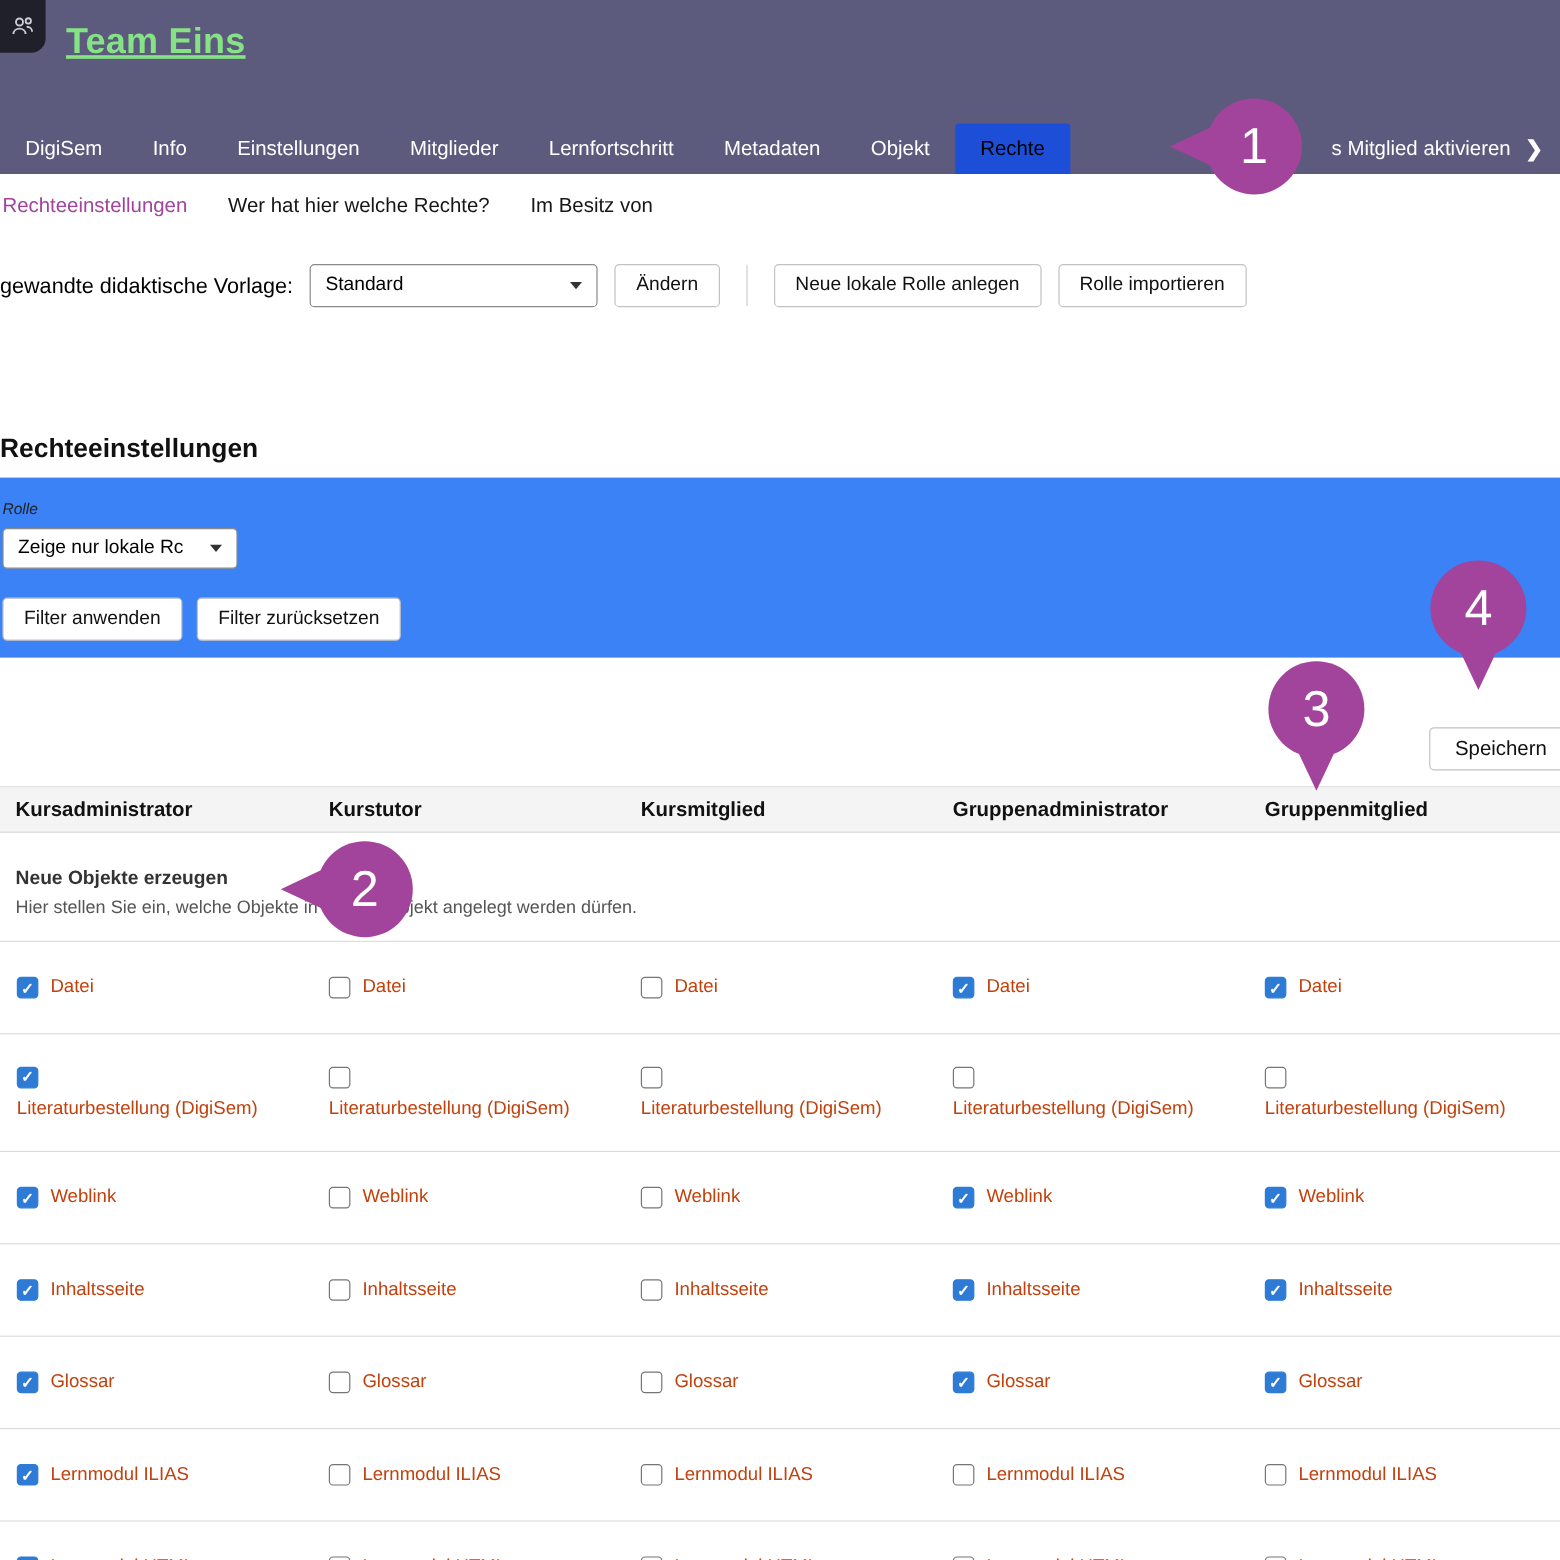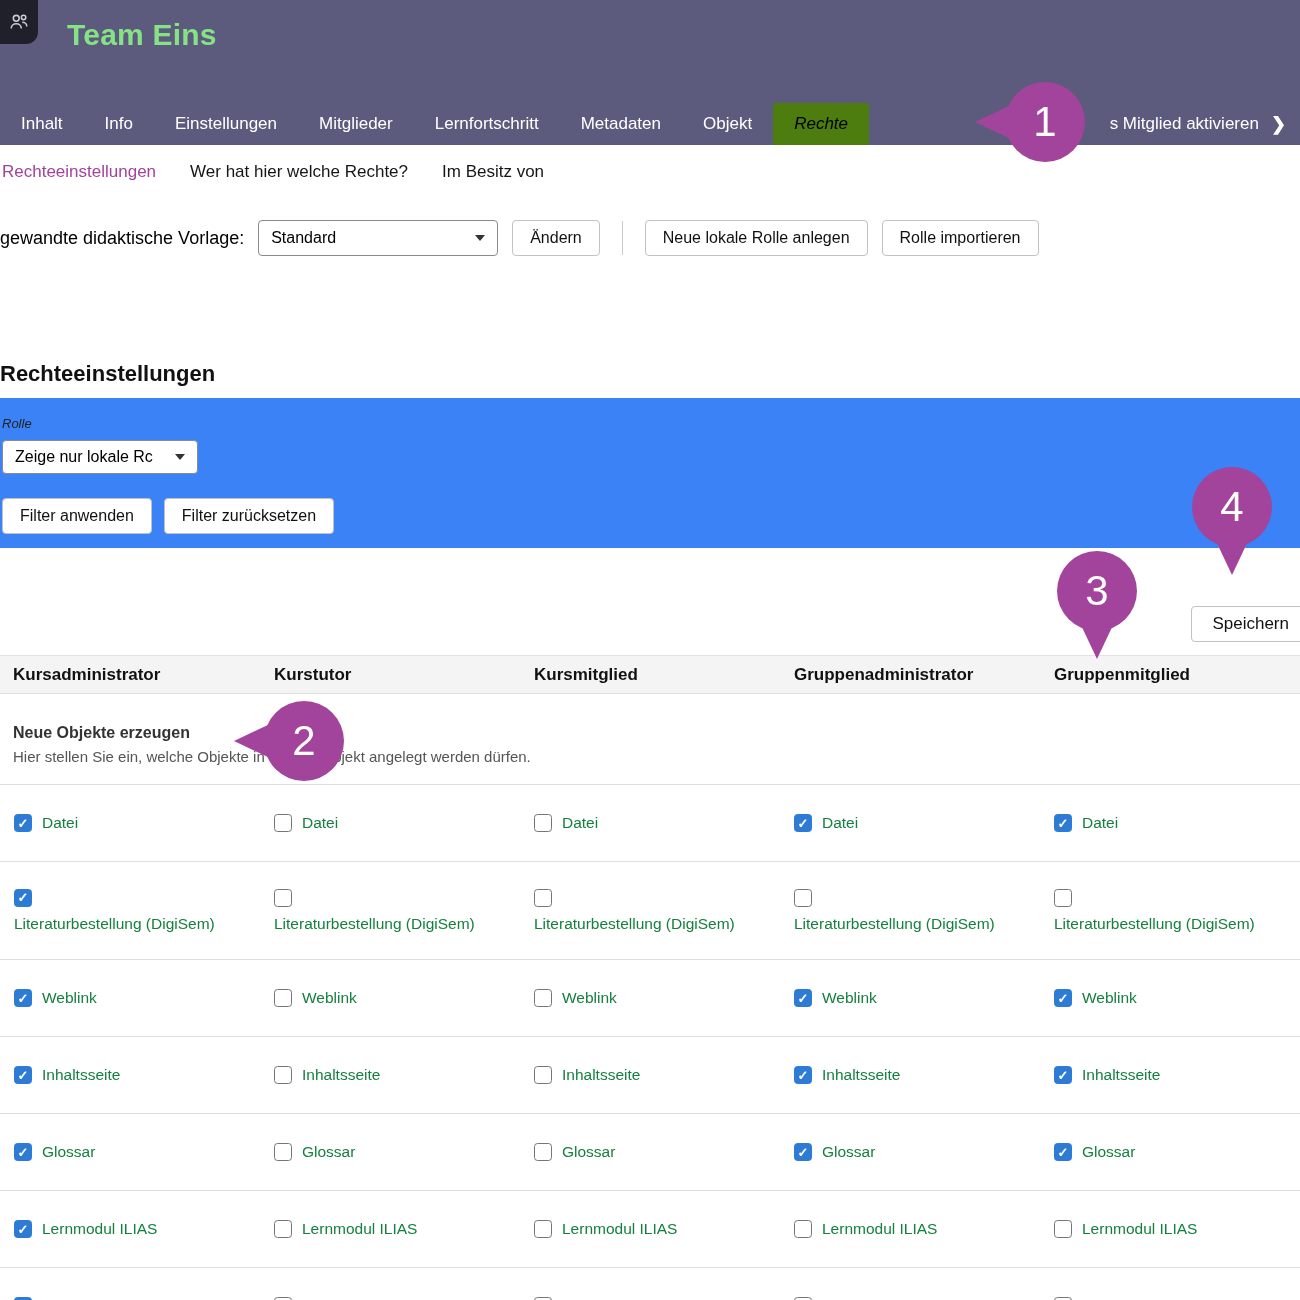--- a/index.html
+++ b/index.html
@@ -3,26 +3,26 @@
 <meta charset="utf-8">
 <style>
   html,body{margin:0;padding:0;}
   body{font-family:"Liberation Sans", sans-serif; background:#fff;}
   .page{position:relative; width:1300px; height:1300px; overflow:hidden; background:#fff;}
 
   
   .topbar{position:relative; height:145px; background:var(--header-bg,#5d5b7d);}
   .app-icon{position:absolute; left:0; top:0; width:38px; height:44px; background:#20202a;
             border-radius:0 0 12px 0; display:flex; align-items:center; justify-content:center;}
-  .app-title{position:absolute; left:67px; top:18px; margin:0; font-size:30px; font-weight:bold;
-             color:var(--title-green,#85e285); letter-spacing:.2px;}
+  .app-title{position:absolute; left:55px; top:18px; margin:0; font-size:30px; font-weight:bold;
+             color:var(--title-green,#85e285); letter-spacing:.2px;text-decoration:underline;}
   .tab-bar{position:absolute; left:0; right:0; bottom:0; height:42px; display:flex; align-items:stretch;}
   .tab-list{display:flex; align-items:stretch;}
   .tab{padding:0 21px; line-height:42px; color:#fff; font-size:17px; cursor:pointer; white-space:nowrap;}
-  .tab.active{background:#4d7c0f; color:#000; border-radius:3px 3px 0 0;font-style:italic;}
+  .tab.active{background:#1d4ed8; color:#000; border-radius:3px 3px 0 0;}
   .tab-action{margin-left:auto; display:flex; align-items:center; gap:12px; color:#fff;
               font-size:17px; padding-right:14px; white-space:nowrap; cursor:pointer;}
   .tab-action .chev{font-weight:bold; font-size:18px;}
 
   
   .subtab-bar{display:flex; gap:34px; padding:17px 0 6px 2px; font-size:17px;}
   .subtab{color:#161616; cursor:pointer;}
   .subtab.active{color:var(--accent-purple,#a2439c);}
 
   
@@ -59,21 +59,21 @@
   .perm-col{padding-left:14px; white-space:nowrap; overflow:hidden;}
   .perm-col:first-child{padding-left:13px;}
   .perm-section{padding:30px 0 0 13px; height:60px; border-bottom:1px solid #ddd;}
   .perm-section-title{font-size:16px; font-weight:bold; color:#333;}
   .perm-section-sub{font-size:15px; color:#555; margin-top:6px;}
   .perm-row{display:grid; grid-template-columns:repeat(5,1fr); border-bottom:1px solid #ddd; height:76px;}
   .perm-row.stacked{height:97px;}
   .perm-cell{display:flex; align-items:center; padding-left:14px; overflow:hidden;}
   .perm-row.stacked .perm-cell{flex-direction:column; align-items:flex-start; justify-content:center; gap:8px;}
   .perm-row.stacked .perm-label{margin-left:0;}
-  .perm-label{margin-left:10px; font-size:15.5px; color:#15803d; white-space:nowrap;}
+  .perm-label{margin-left:10px; font-size:15.5px; color:#c2410c; white-space:nowrap;}
   .checkbox{width:18px; height:18px; box-sizing:border-box; border:1.5px solid #757575;
             border-radius:3.5px; background:#fff; display:inline-flex; align-items:center;
             justify-content:center; flex:none; cursor:pointer;}
   .checkbox.checked{background:var(--checkbox-blue,#2e7bd6); border-color:var(--checkbox-blue,#2e7bd6);}
   .checkbox.checked::after{content:'✓'; color:#fff; font-size:13px; font-weight:bold; line-height:1;}
 
   
   .pin{position:absolute; width:80px; height:80px; border-radius:50%;
        background:var(--accent-purple,#a2439c); color:#fff; display:flex; align-items:center;
        justify-content:center; font-size:42px; z-index:60;}
@@ -94,21 +94,21 @@
       <svg width="22" height="22" viewBox="0 0 24 24" fill="none" stroke="#c8ccd4" stroke-width="1.7">
         <circle cx="9" cy="8" r="3.2"></circle>
         <path d="M3.5 19c0-3 2.5-5 5.5-5s5.5 2 5.5 5"></path>
         <circle cx="17" cy="7" r="2.4"></circle>
         <path d="M15.5 12.3c2.8 0 5 1.8 5 4.5"></path>
       </svg>
     </div>
     <h1 class="app-title">Team Eins</h1>
     <nav class="tab-bar">
       <div class="tab-list">
-          <div class="tab">Inhalt</div>
+          <div class="tab">DigiSem</div>
           <div class="tab">Info</div>
           <div class="tab">Einstellungen</div>
           <div class="tab">Mitglieder</div>
           <div class="tab">Lernfortschritt</div>
           <div class="tab">Metadaten</div>
           <div class="tab">Objekt</div>
           <div class="tab active">Rechte</div>
         </div>
       <div class="tab-action">
         <span>s Mitglied aktivieren</span>

